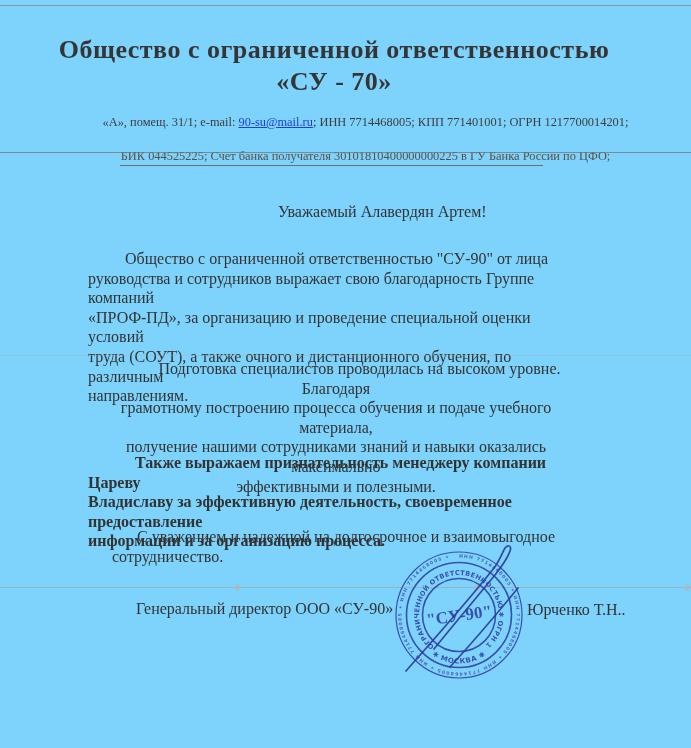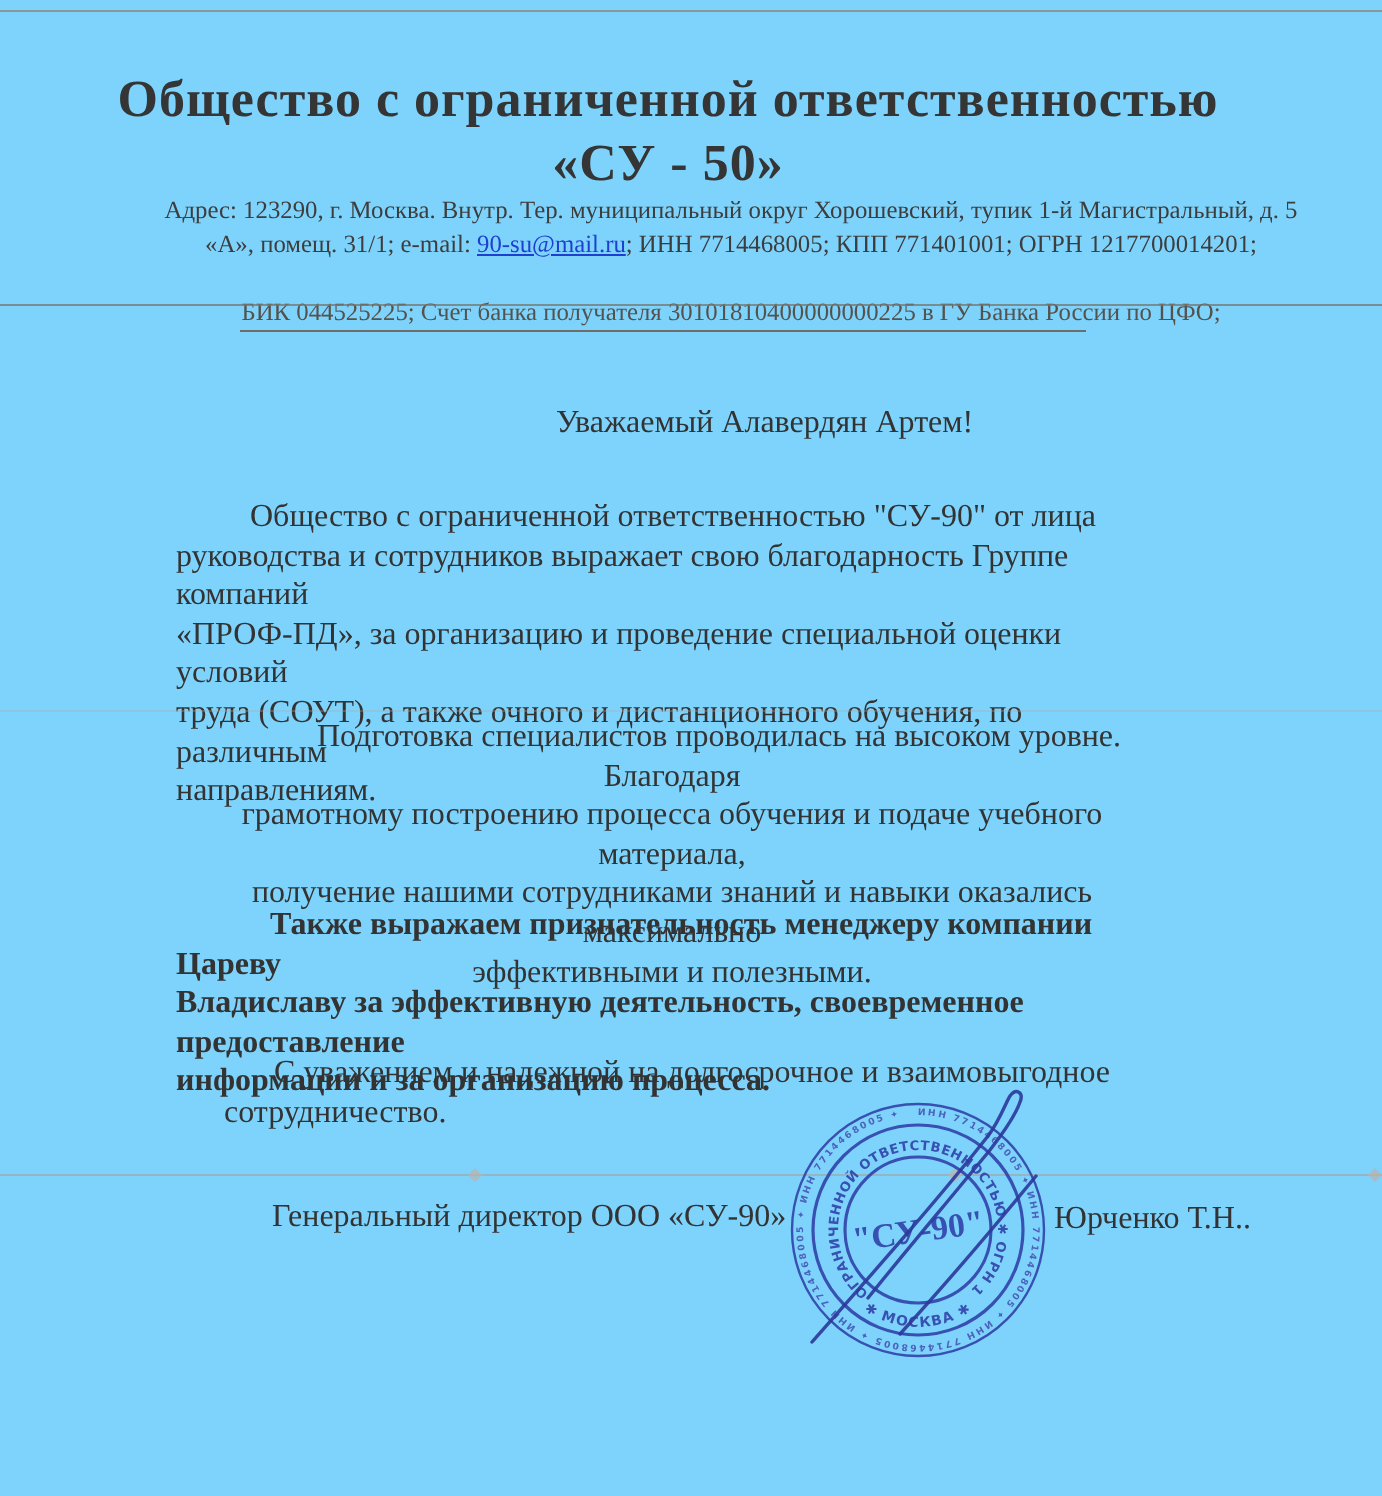--- a/index.html
+++ b/index.html
@@ -30,23 +30,22 @@
   .stamp-wrap svg{display:block;}
 </style>
 </head>
 <body>
 
 <div class="page">
 
   <div class="hline" style="top:5px;left:0;width:691px;opacity:.85;"></div>
 
   <div class="org-line" style="top:35px;">Общество с ограниченной ответственностью</div>
-  <div class="org-line" style="top:67px;">«СУ - 50»</div>
+  <div class="org-line" style="top:67px;">«СУ - 70»</div>
 
-  <div class="addr" style="top:97px;">Адрес: 123290, г. Москва. Внутр. Тер. муниципальный округ Хорошевский, тупик 1-й Магистральный, д. 5</div>
   <div class="addr" style="top:114px;">
     <span>«А», помещ. 31/1; e-mail: </span><a href="#">90-su@mail.ru</a><span>; ИНН 7714468005; КПП 771401001; ОГРН 1217700014201;</span>
   </div>
   <div class="addr faded" style="top:148px;">БИК 044525225; Счет банка получателя 30101810400000000225 в ГУ Банка России по ЦФО;</div>
 
   <div class="strike"></div>
   <div class="rule-head"></div>
 
   <div class="greeting">Уважаемый Алавердян Артем!</div>
 

